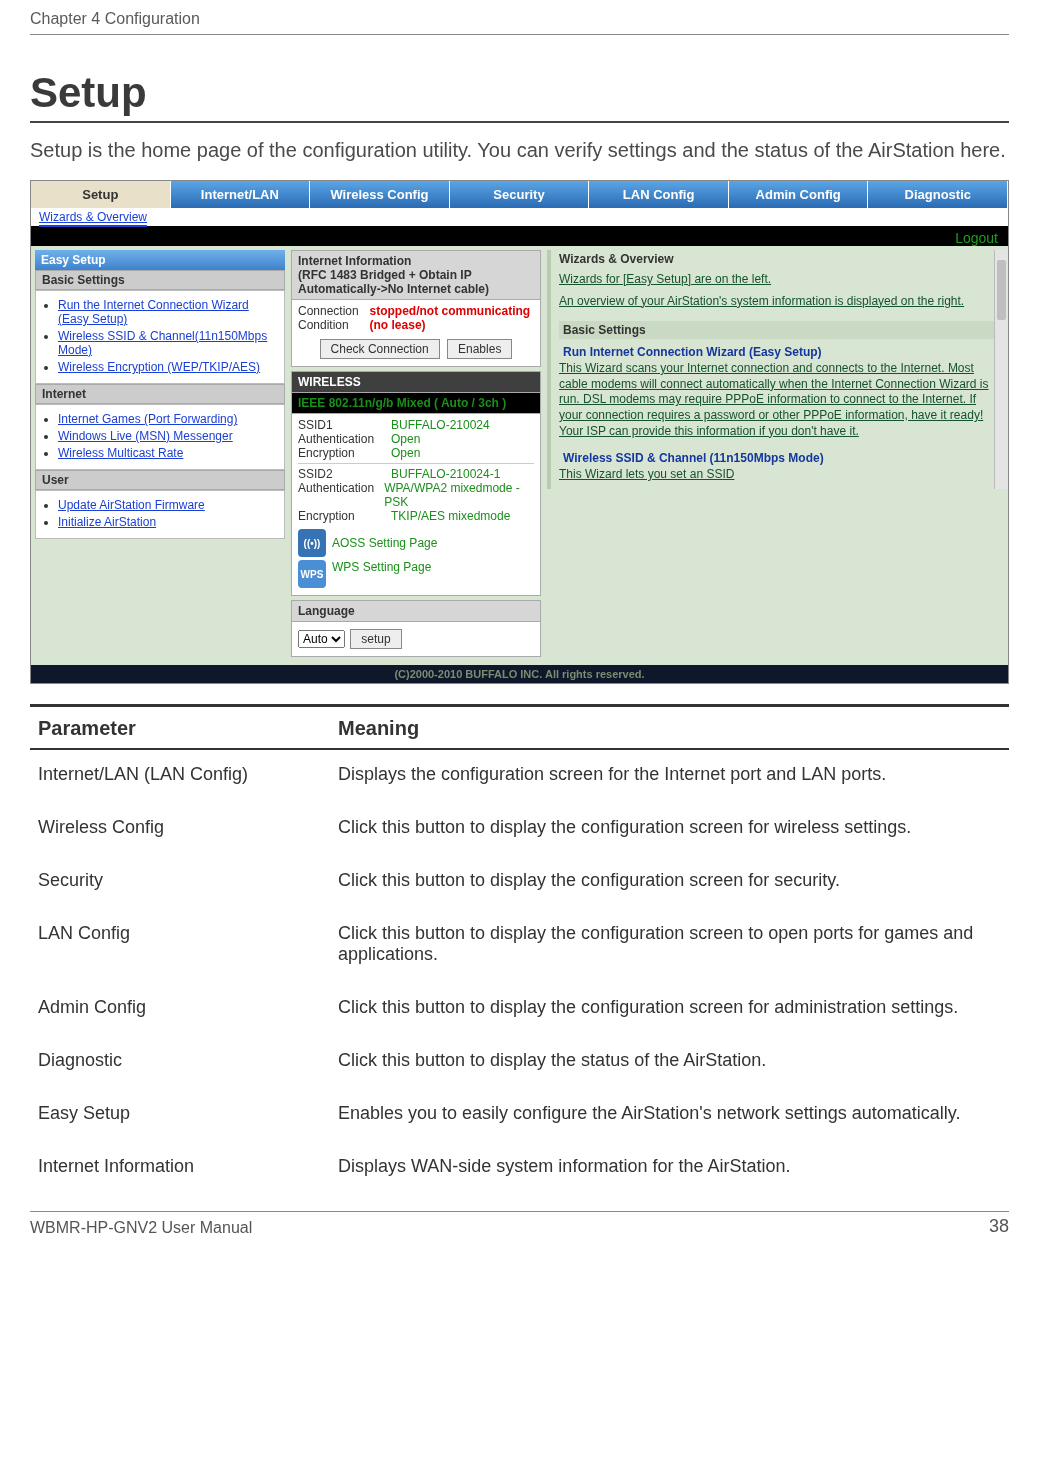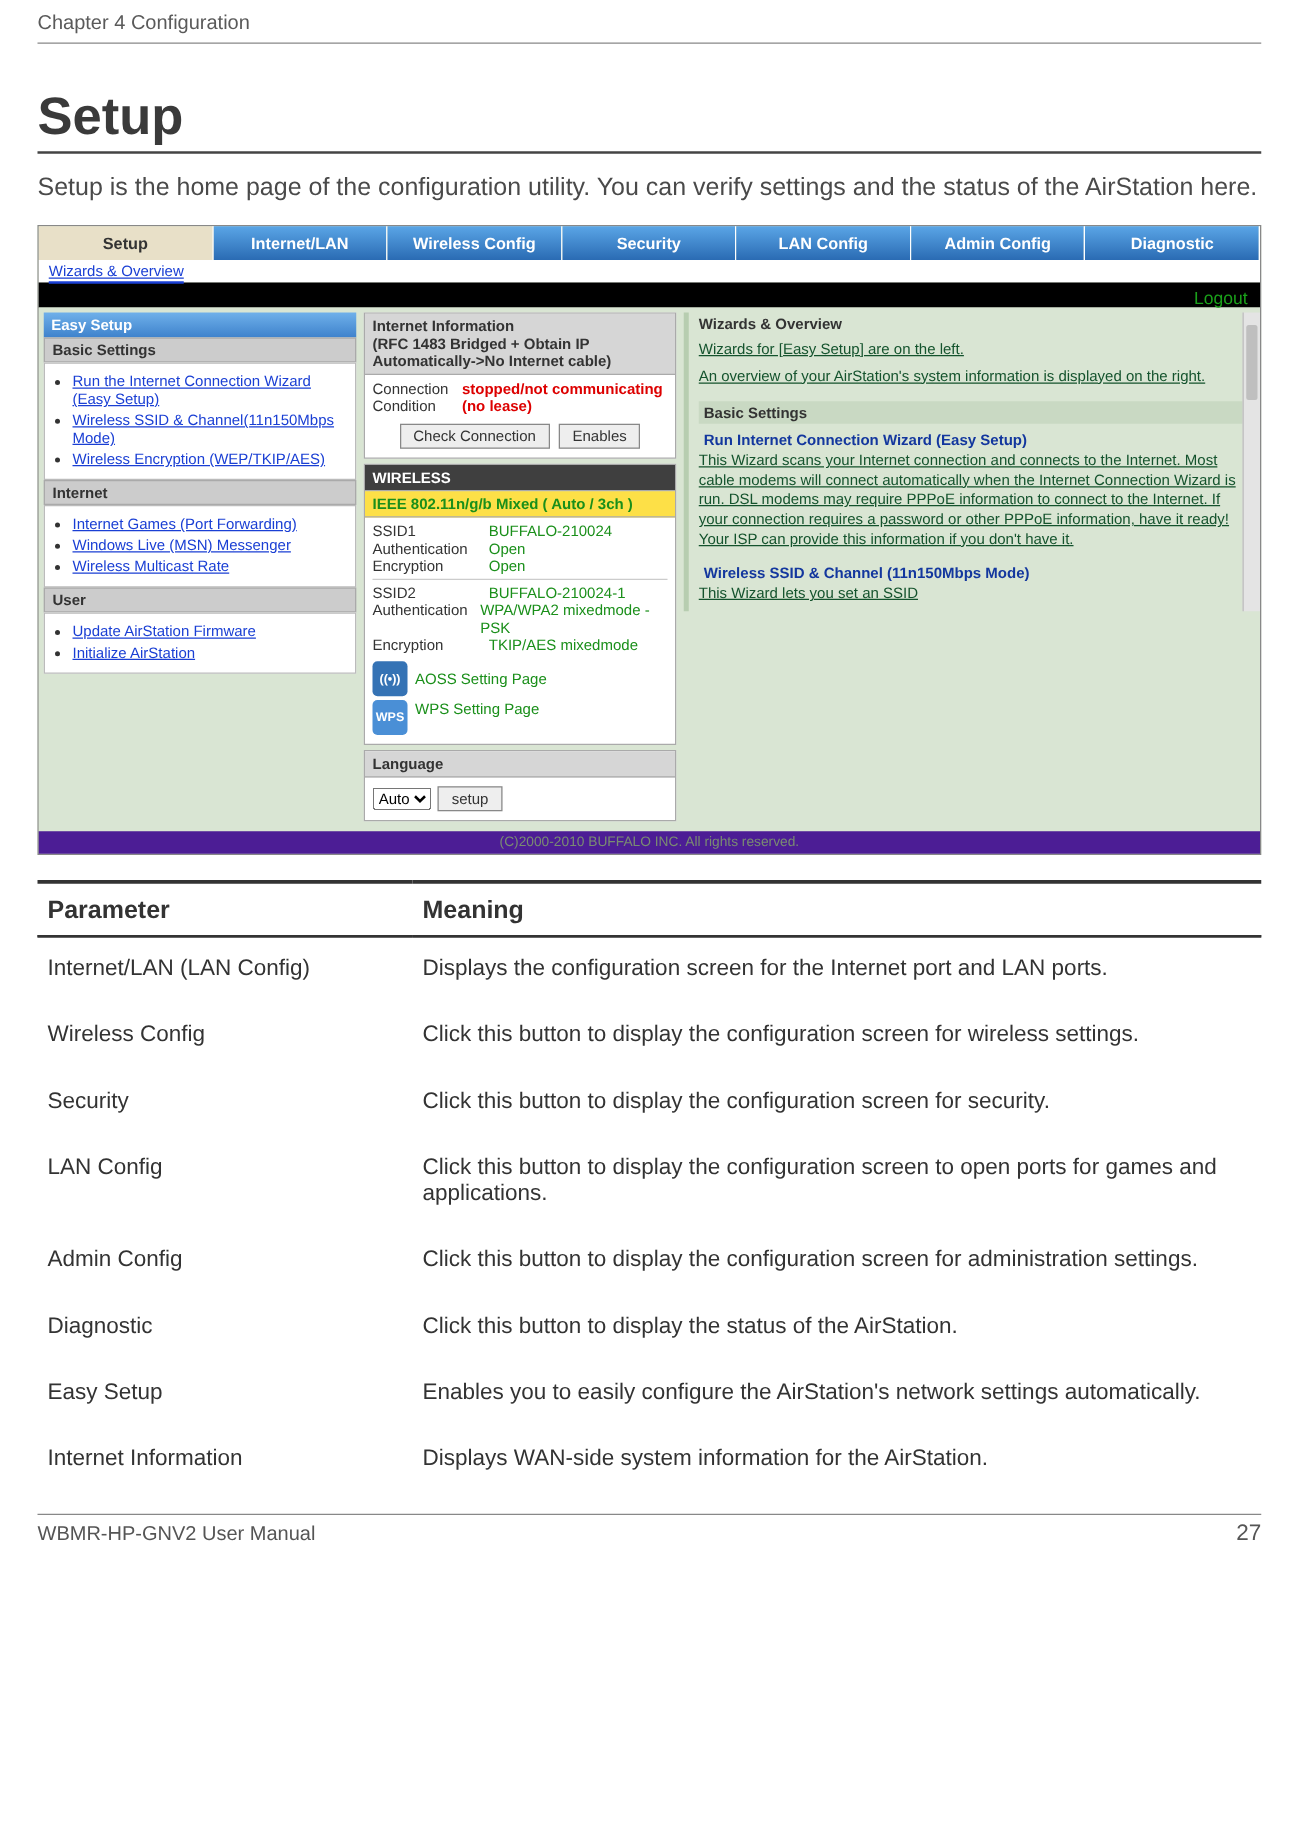--- a/index.html
+++ b/index.html
@@ -109,21 +109,21 @@
     width:28px;height:28px;background:#3573b5;border-radius:4px;
     display:inline-flex;align-items:center;justify-content:center;
     color:#fff;font-size:10px;font-weight:bold;margin-right:6px;
   }
   .icon-sq.alt{background:#4a8fd6;}
   .lang-row select{font-size:12px;}
   .help-h { font-weight:bold; background:#c9d9c3; padding:2px 4px; margin:6px 0 4px 0; }
   .help-text { font-size:12px; color:#14532d; line-height:1.3; padding:0 4px 6px 0;text-decoration:underline;}
   .scrollbar-fake{position:absolute;right:-4px;top:0;bottom:0;width:14px;background:#e4e4e4;border-left:1px solid #bbb;}
   .scrollbar-fake .thumb{position:absolute;top:10px;left:2px;right:2px;height:60px;background:#bfbfbf;border-radius:2px;}
-  .copyright { background:#4c1d95; color:#7a8c72; font-size:11px; text-align:center; padding:3px 0;}
+  .copyright { background:#0f172a; color:#7a8c72; font-size:11px; text-align:center; padding:3px 0;font-weight:bold;}
 
   
   .param-table {
     width:100%;
     border-top:3px solid #333;
     border-collapse: collapse;
     font-size:18px;
     color:#333;
   }
   .param-table th {
@@ -222,21 +222,21 @@
           </div>
           <div style="text-align:center;margin-top:4px;">
             <span class="btn">Check Connection</span>
             <span class="btn">Enables</span>
           </div>
         </div>
       </div>
 
       <div class="mid-block">
         <div class="mid-head dark">WIRELESS</div>
-        <div class="mid-head" style="color:#1a8f1a;background:#fde047;font-weight:bold;">IEEE 802.11n/g/b Mixed ( Auto / 3ch )</div>
+        <div class="mid-head" style="color:#1a8f1a;background:#000000;font-weight:bold;">IEEE 802.11n/g/b Mixed ( Auto / 3ch )</div>
         <div class="mid-content">
           <div class="kv">
               <span class="k">SSID1</span>
               <span class="v">BUFFALO-210024</span>
             </div>
           <div class="kv">
               <span class="k">Authentication</span>
               <span class="v">Open</span>
             </div>
           <div class="kv">
@@ -335,14 +335,14 @@
       </tr>
     <tr>
         <td class="p">Internet Information</td>
         <td>Displays WAN-side system information for the AirStation.</td>
       </tr>
   </tbody>
 </table>
 
 <div class="page-footer">
   <span>WBMR-HP-GNV2 User Manual</span>
-  <span class="pn">27</span>
+  <span class="pn">38</span>
 </div>
 
 </body></html>

